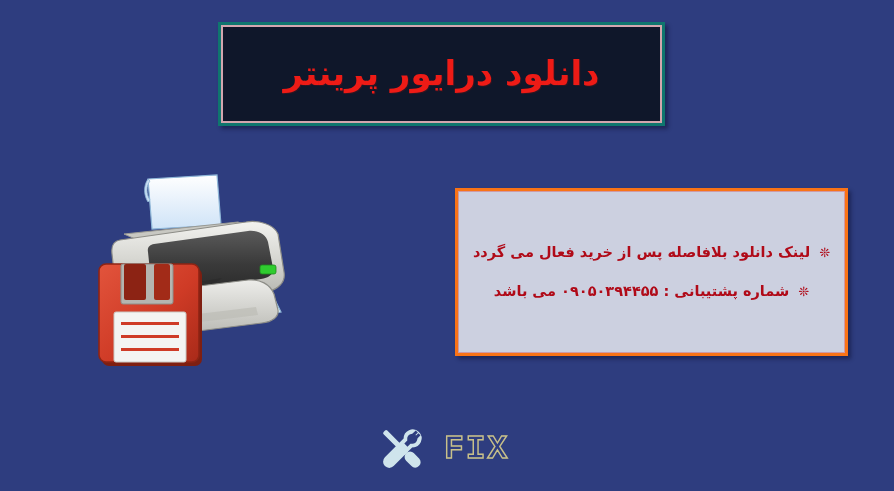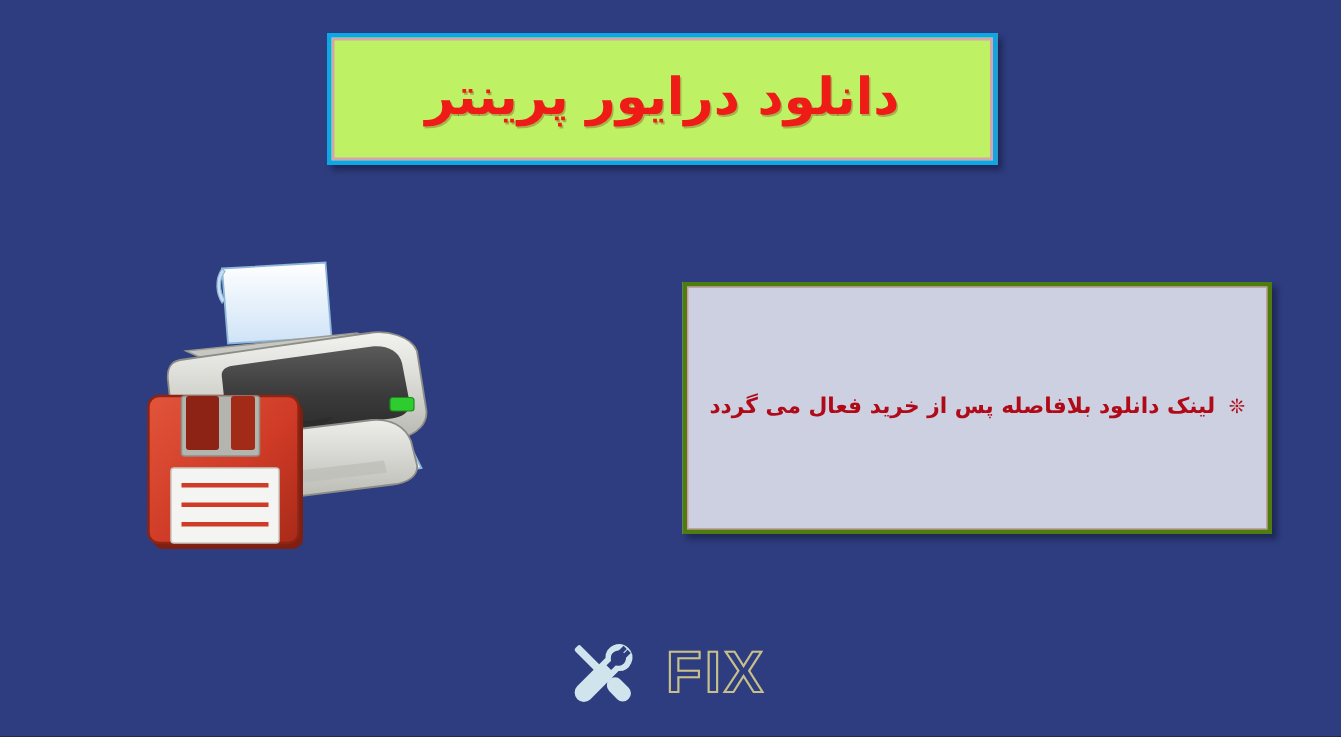--- a/index.html
+++ b/index.html
@@ -15,24 +15,24 @@
     font-family: "DejaVu Sans", sans-serif;
     background: #2e3d7f;
   }
 
   
   #title-box {
     position: absolute;
     left: 218px;
     top: 22px;
     width: 447px;
-    height: 88px;
+    height: 104px;
     box-sizing: border-box;
-    background: #bef264;
-    border: 3px solid #0ea5e9;
+    background: #0f172a;
+    border: 3px solid #0f766e;
     box-shadow: inset 0 0 0 2px #d3a6ae,
                 3px 3px 4px rgba(10, 12, 40, 0.45);
     display: flex;
     align-items: center;
     justify-content: center;
   }
   #title-text {
     direction: rtl;
     color: #ee1b16;
     font-size: 34px;
@@ -45,21 +45,21 @@
 
   
   #info-box {
     position: absolute;
     left: 455px;
     top: 188px;
     width: 393px;
     height: 168px;
     box-sizing: border-box;
     background: #ccd0e0;
-    border: 3px solid #4d7c0f;
+    border: 3px solid #f97316;
     box-shadow: inset 0 0 0 1px #cf9aa4,
                 3px 3px 4px rgba(10, 12, 40, 0.45);
     display: flex;
     flex-direction: column;
     align-items: center;
     justify-content: center;
     gap: 22px;
   }
   .info-line {
     direction: rtl;
@@ -96,22 +96,22 @@
     gap: 12px;
   }
   #logo-icon { width: 60px; height: 56px; flex: 0 0 auto; }
   #logo-icon svg { display: block; width: 100%; height: 100%; }
   #logo-wordmark {
     display: flex;
     align-items: baseline;
     gap: 7px;
   }
   .wordmark-part {
-    font-family: Liberation Sans, sans-serif;
-    font-size: 39px;
+    font-family: Liberation Mono, monospace;
+    font-size: 33px;
     font-weight: bold;
     letter-spacing: 2px;
     color: #2e3d7f;
     -webkit-text-stroke: 1.4px #c8c08a;
     text-shadow: 0 0 1px #b9b183;
   }
 </style>
 </head>
 <body>
 
@@ -179,20 +179,24 @@
         <rect x="33" y="163" width="58" height="3" fill="#cf3b26"></rect>
         <rect x="33" y="176" width="58" height="3" fill="#cf3b26"></rect>
       </g>
     </svg>
   </div>
 
   <div id="info-box">
     <div class="info-line">
       <span class="star">❊</span>
       <span>لینک دانلود بلافاصله پس از خرید فعال می گردد</span>
+    </div>
+    <div class="info-line">
+      <span class="star">❊</span>
+      <span>شماره پشتیبانی  : ۰۹۰۵۰۳۹۴۴۵۵ می باشد</span>
     </div>
   </div>
 
   <div id="logo">
     <div id="logo-icon">
       <svg viewBox="0 0 60 56" xmlns="http://www.w3.org/2000/svg">
         <g fill="#cfe4ec">
 
           <g transform="rotate(45 30 28)">
             <path d="M30 4

